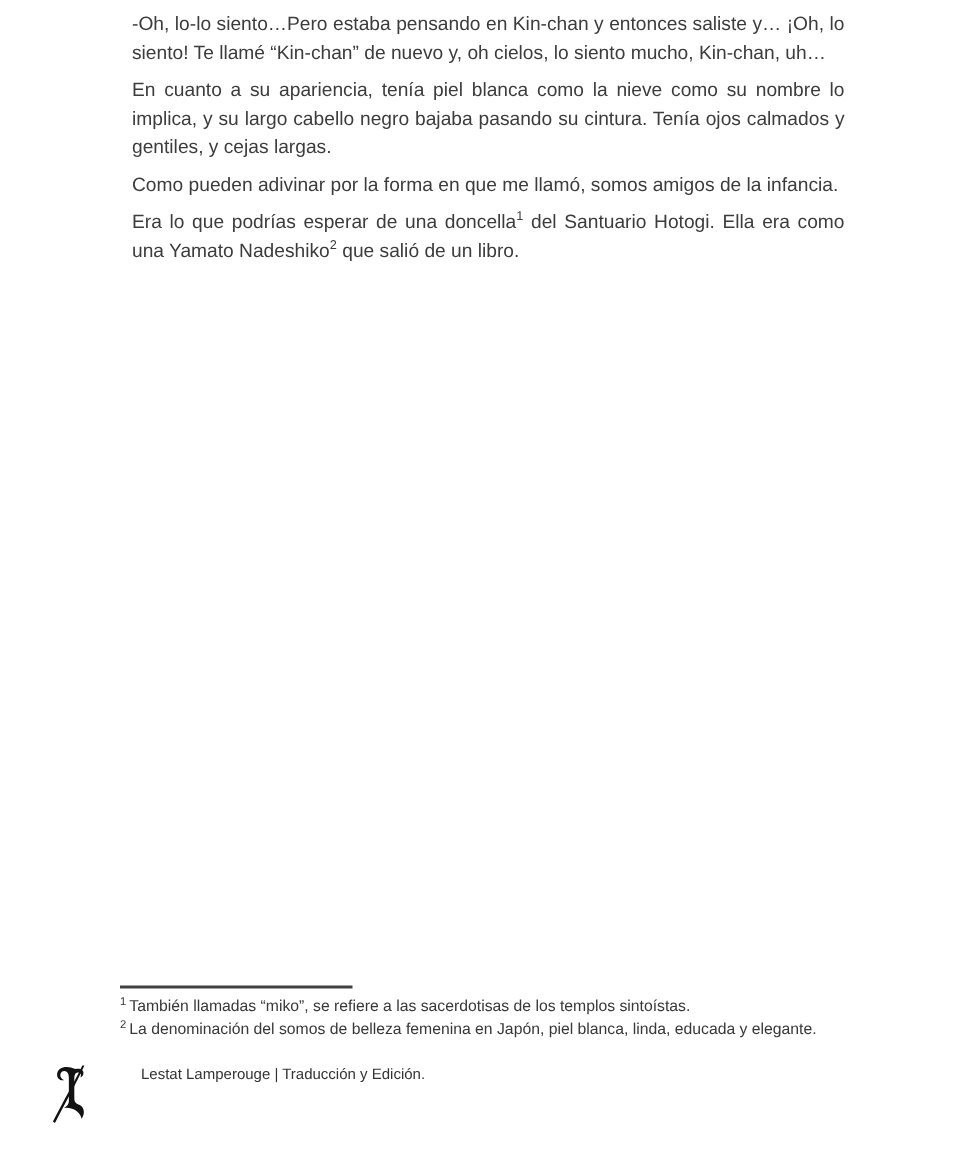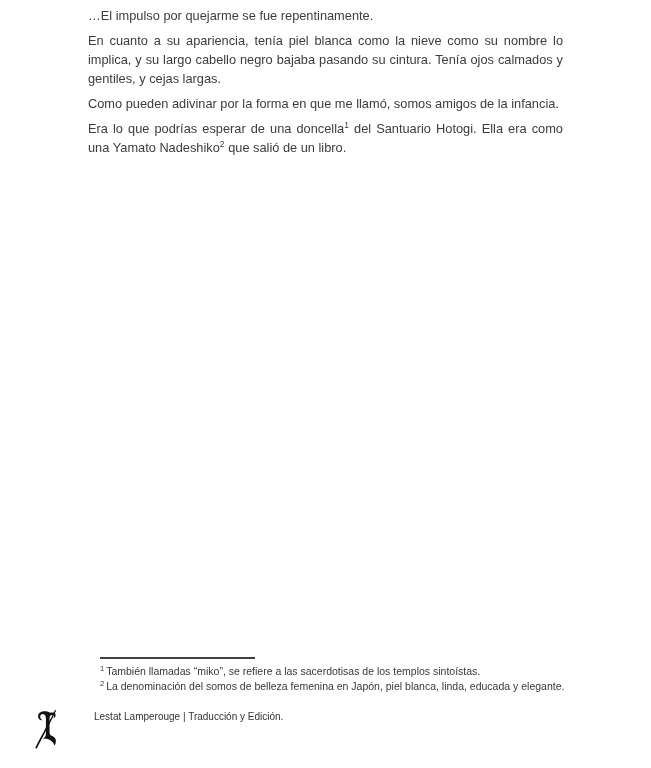--- a/index.html
+++ b/index.html
@@ -30,21 +30,21 @@
     text-align: justify;
   }
   .content sup {
     font-size: 8.5px;
     line-height: 0;
     vertical-align: super;
   }
   
   .footnotes {
     position: absolute;
-    left: 100px;
+    left: 80px;
     top: 657px;
     width: 500px;
     color: #383838;
     font-size: 10.5px;
     line-height: 15px;
   }
   .footnote-separator {
     width: 155px;
     border-top: 2px solid #404040;
     margin-bottom: 5px;
@@ -80,21 +80,21 @@
   .credit-line-2 {
     padding-left: 9px;
   }
 </style>
 </head>
 <body>
 
 <div class="page">
 
   <div class="content">
-    <p>…El impulso por quejarme se fue repentinamente.</p>
+    <p>-Oh, lo-lo siento…Pero estaba pensando en Kin-chan y entonces saliste y… ¡Oh, lo siento! Te llamé “Kin-chan” de nuevo y, oh cielos, lo siento mucho, Kin-chan, uh…</p>
     <p>En cuanto a su apariencia, tenía piel blanca como la nieve como su nombre lo implica, y su largo cabello negro bajaba pasando su cintura. Tenía ojos calmados y gentiles, y cejas largas.</p>
     <p>Como pueden adivinar por la forma en que me llamó, somos amigos de la infancia.</p>
     <p>
       <span>Era lo que podrías esperar de una doncella</span><sup>1</sup><span> del Santuario Hotogi. Ella era como una Yamato Nadeshiko</span><sup>2</sup><span> que salió de un libro.</span>
     </p>
   </div>
 
   <div class="footnotes">
     <div class="footnote-separator"></div>
     <div class="footnote-line">

